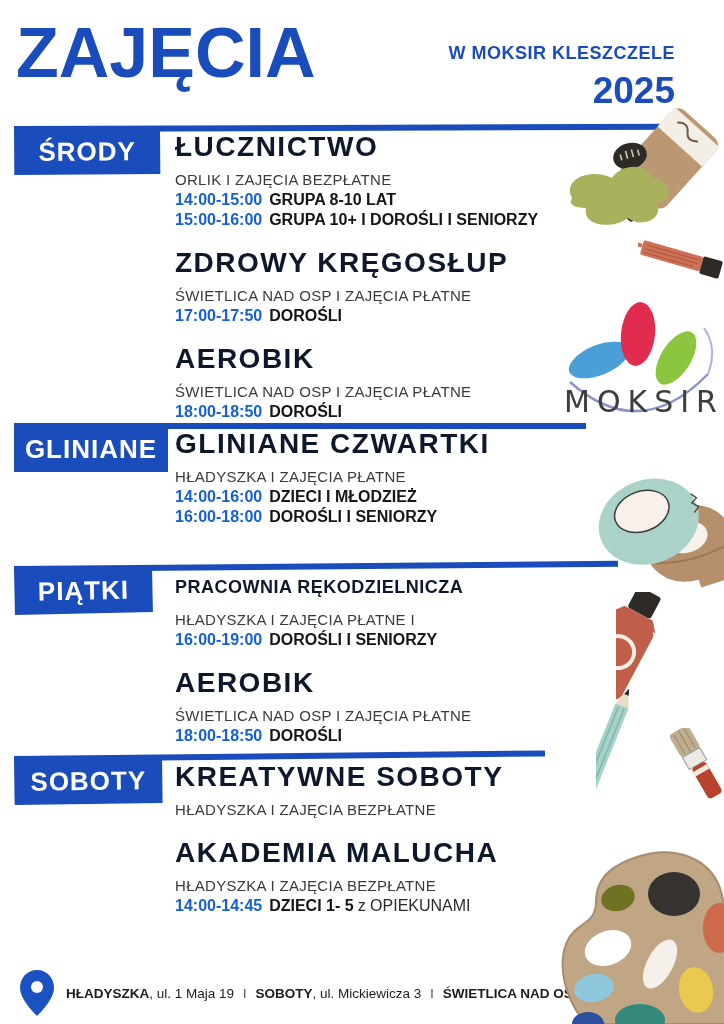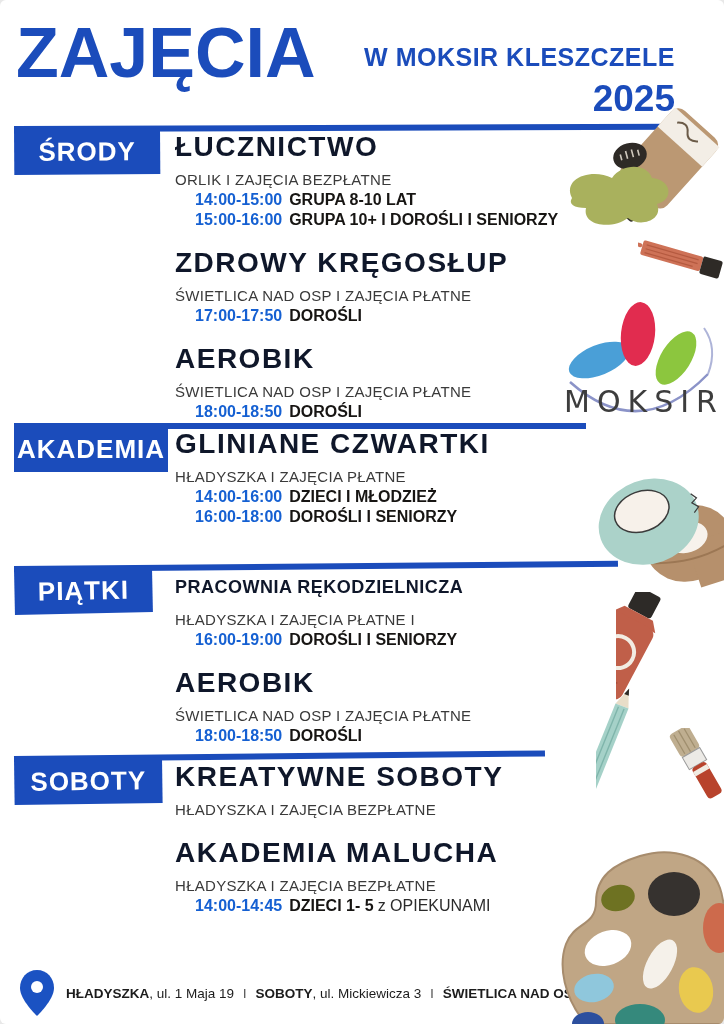--- a/index.html
+++ b/index.html
@@ -1,43 +1,43 @@
 <!DOCTYPE html>
 <html><head>
 <meta charset="utf-8">
 <style>
   html,body{margin:0;padding:0;background:#e8e8e8;}
   .poster{
     position:relative;width:724px;height:1024px;margin:0 auto;
     background:#ffffff;overflow:hidden;
-    font-family:"Liberation Sans",sans-serif;color:#171513;border-radius:6px;
+    font-family:"Liberation Sans",sans-serif;color:#171513;
   }
   
   .hdr-title{
     position:absolute;left:16px;top:18px;line-height:1;
     font-size:70px;font-weight:700;color:#1b4cbb;letter-spacing:0;
   }
   .hdr-sub{position:absolute;right:49px;top:44px;text-align:right;color:#1b4cbb;}
-  .hdr-sub .l1{font-size:25px;font-weight:700;letter-spacing:.5px;line-height:1.1;}
+  .hdr-sub .l1{font-size:18px;font-weight:700;letter-spacing:.5px;line-height:1.1;}
   .hdr-sub .l2{font-size:37px;font-weight:700;margin-top:8px;line-height:1;}
   
   .section{position:absolute;left:0;width:724px;z-index:1;}
   .rule{position:absolute;left:14px;top:0;height:6px;background:#1b4cbb;transform-origin:left center;}
   .daybox{
     position:absolute;left:14px;top:3px;height:46px;background:#1b4cbb;color:#fff;
     display:flex;align-items:center;justify-content:center;
     font-weight:700;font-size:26px;letter-spacing:1px;transform-origin:left top;
   }
   .content{position:absolute;left:175px;top:4px;width:540px;}
   .activity + .activity{margin-top:16px;}
   .title{font-size:28px;font-weight:700;letter-spacing:1.5px;line-height:34px;margin:0;white-space:nowrap;color:#0f172a;}
   .title.tight{font-size:18px;letter-spacing:.5px;}
   .venue{font-size:15px;font-weight:400;color:#3a3a3a;letter-spacing:.3px;line-height:20px;margin:6px 0 0;white-space:nowrap;}
   .sched{font-size:16px;font-weight:700;line-height:20px;margin:0;white-space:nowrap;color:#171513;}
-  .sched .time{color:#1560d2;margin-right:7px;margin-left:20px;}
+  .sched .time{color:#1560d2;margin-right:7px;}
   .sched .suffix{font-weight:400;color:#2b2b2b;margin-left:4px;}
   
   .footer{position:absolute;left:0;top:962px;width:724px;height:62px;z-index:1;}
   .pin{position:absolute;left:20px;top:8px;}
   .footer-text{position:absolute;left:66px;top:24px;font-size:13.5px;color:#1c1c1c;white-space:nowrap;}
   .footer-text b{font-weight:700;}
   .footer-text .sep{font-weight:400;color:#444;padding:0 9px;font-size:12.5px;}
   
   .dec{position:absolute;z-index:2;pointer-events:none;}
 </style>
@@ -73,21 +73,21 @@
         <h2 class="title">AEROBIK</h2>
         <p class="venue">ŚWIETLICA NAD OSP I ZAJĘCIA PŁATNE</p>
         <p class="sched"><span class="time">18:00-18:50</span><span>DOROŚLI</span></p>
       </article>
     </div>
   </div>
 
   <div class="section" style="top:423px">
     <div class="rule" style="width:572px"></div>
     <div class="daybox" style="width:154px">
-      <span>AKADEMIA</span>
+      <span>GLINIANE</span>
     </div>
     <div class="content">
       <article class="activity">
         <h2 class="title">GLINIANE CZWARTKI</h2>
         <p class="venue">HŁADYSZKA I ZAJĘCIA PŁATNE</p>
         <p class="sched"><span class="time">14:00-16:00</span><span>DZIECI I MŁODZIEŻ</span></p>
         <p class="sched"><span class="time">16:00-18:00</span><span>DOROŚLI I SENIORZY</span></p>
       </article>
     </div>
   </div>

